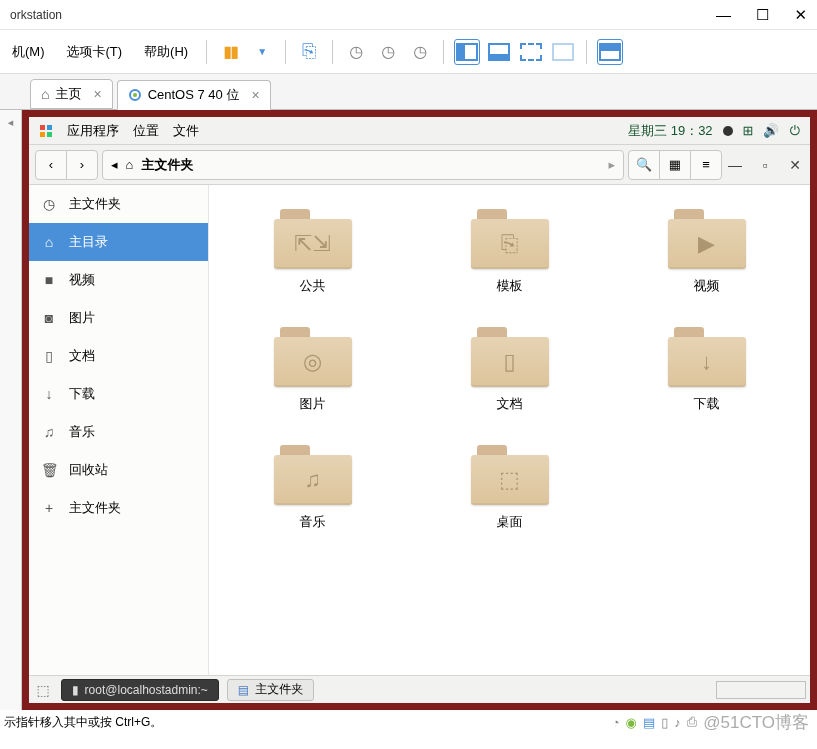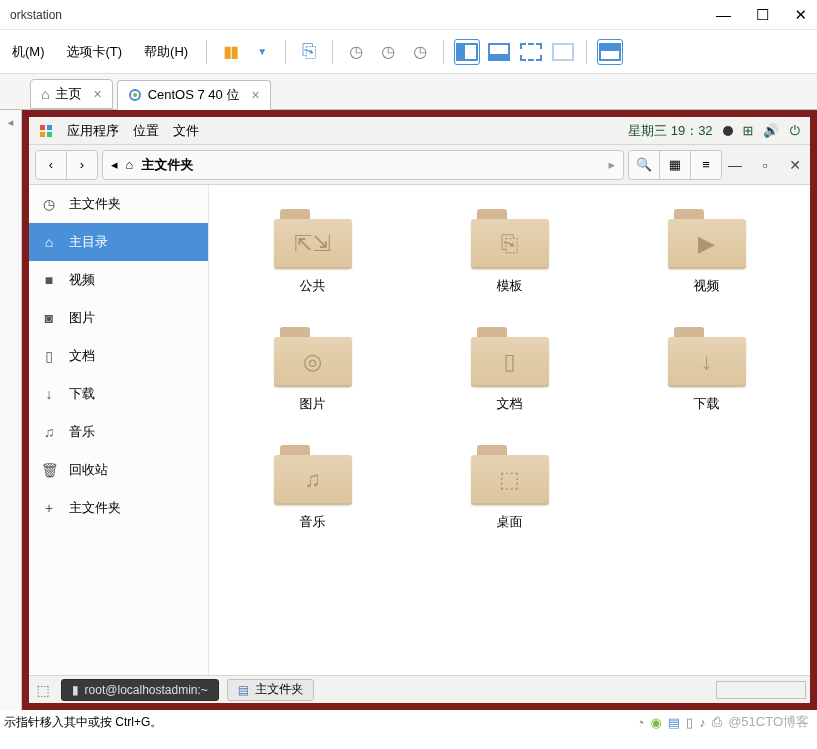--- a/index.html
+++ b/index.html
@@ -238,21 +238,21 @@
       cursor: pointer;
       font-size: 12px;
     }
     .task-btn.dark { background: #3a3a3a; color: #ddd; border-color: #2a2a2a; }
     .task-icon { width: 20px; height: 20px; display: flex; align-items: center; justify-content: center; cursor: pointer; font-size: 14px; color: #666; }
 
     
     .vm-status { height: 24px; font-size: 12px; padding-left: 4px; display: flex; align-items: center; justify-content: space-between; }
     .vm-status-right { display: flex; gap: 6px; align-items: center; padding-right: 8px; color: #888; }
     .stat-ico { font-size: 13px; }
-    .watermark { font-size: 13px; color: #888; opacity: 0.7; }
+    .watermark { font-size: 17px; color: #888; opacity: 0.7; }
   </style>
 </head>
 <body>
 
 <div class="vm-title">
   <span class="vm-title-text">orkstation</span>
   <div class="win-controls">
     <span>—</span>
     <span>☐</span>
     <span>✕</span>

